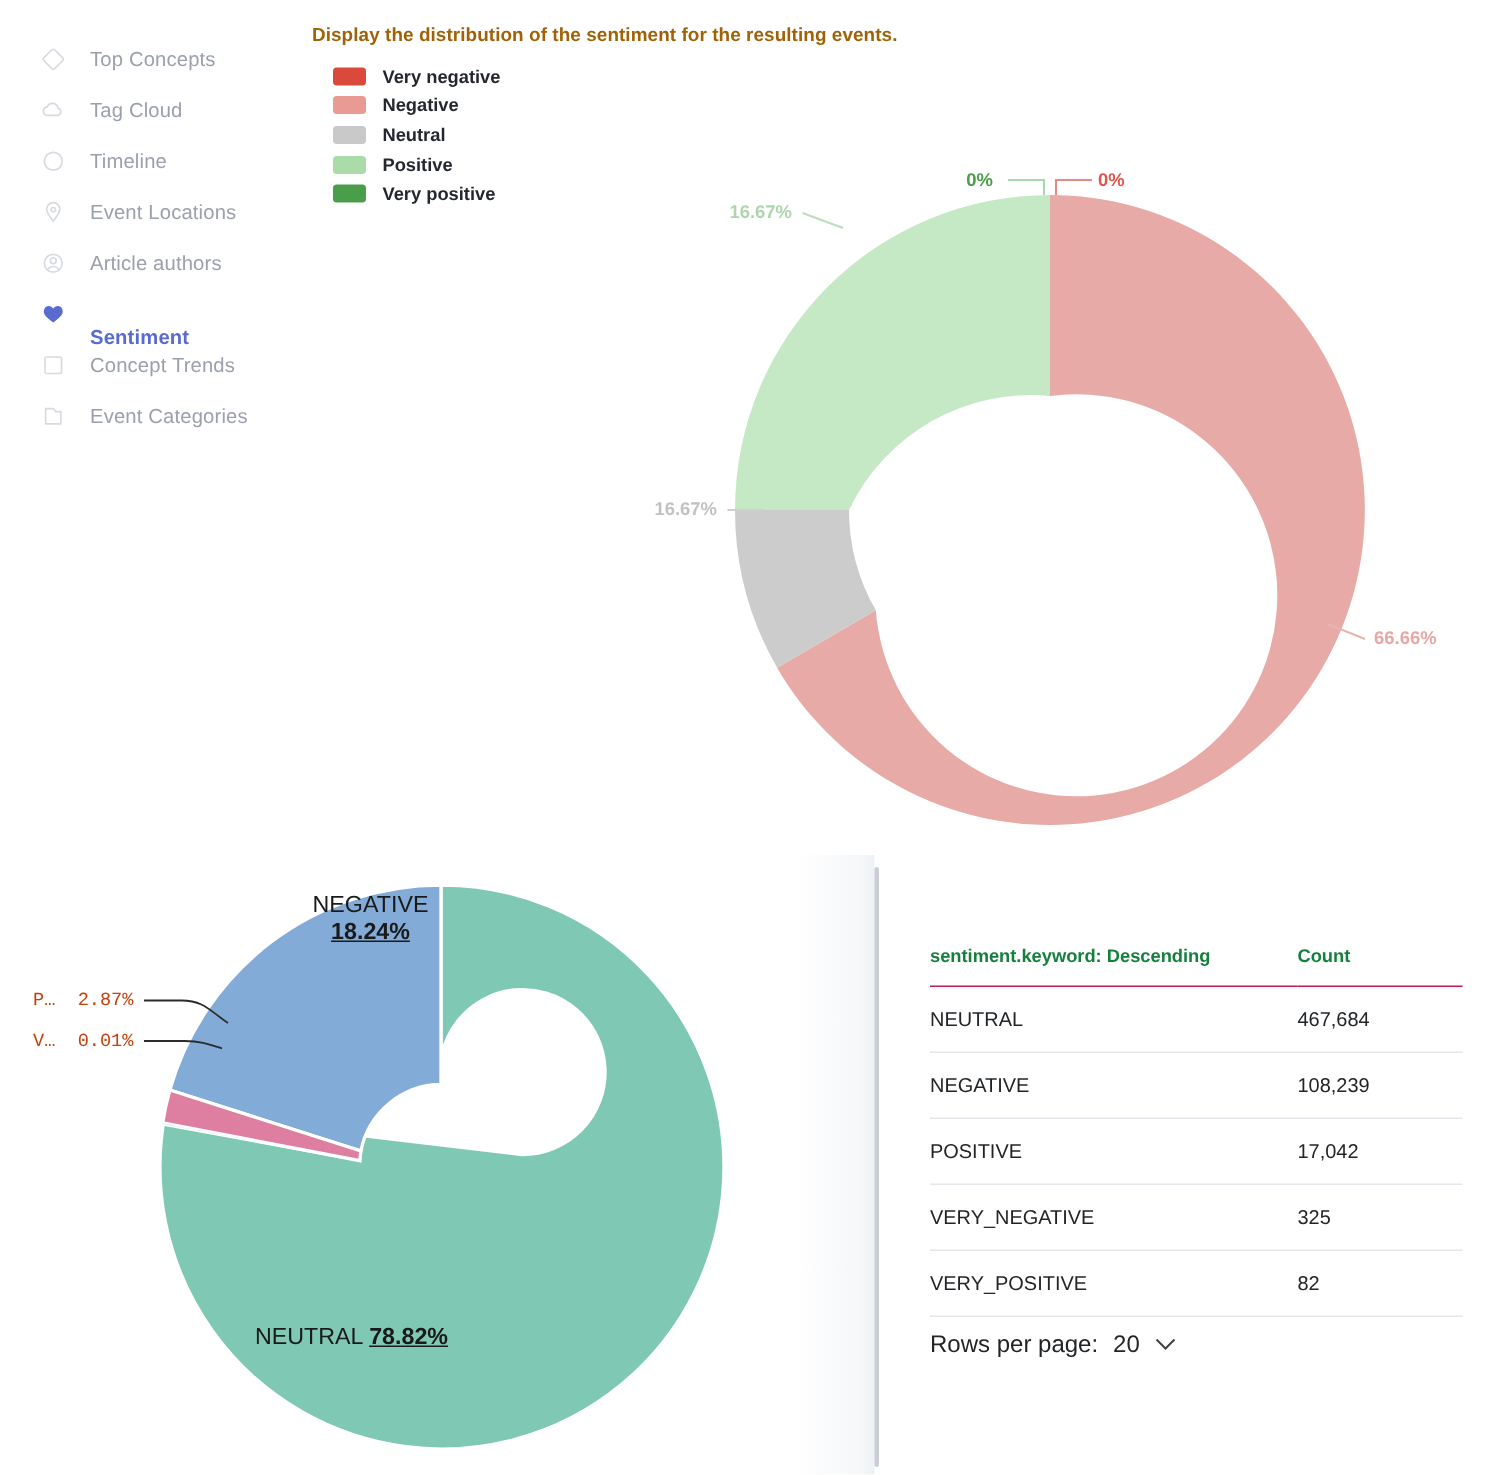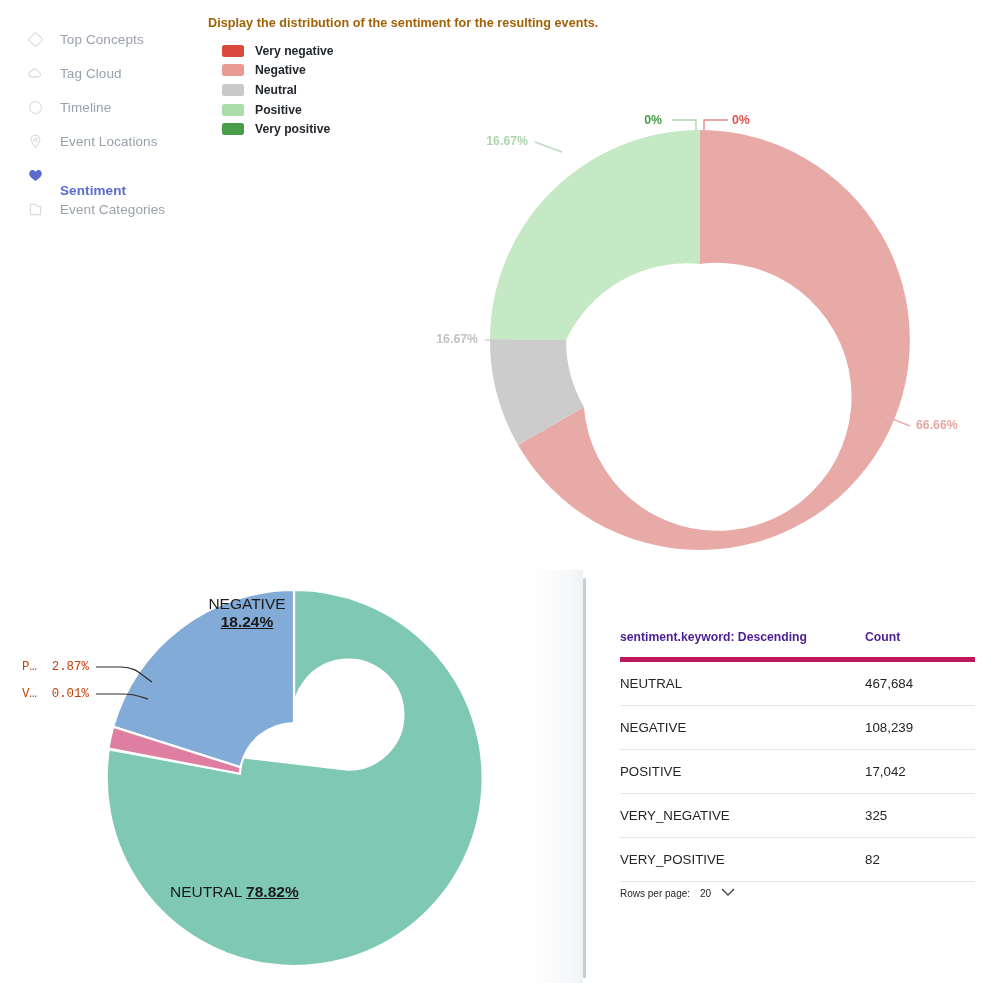--- a/index.html
+++ b/index.html
@@ -77,33 +77,33 @@
     width: 53px; height: 413px;
     background: linear-gradient(to right, rgba(255,255,255,0) 0%, rgba(244,246,248,.85) 80%, rgba(238,241,244,1) 100%);
     pointer-events: none;
   }
 
   
   .tbl-wrap { position: absolute; left: 620px; top: 630px; width: 355px; }
   table.kb { border-collapse: collapse; width: 355px; }
   table.kb th {
     text-align: left;
-    font-size: 12.2px; font-weight: 700; color: #4c1d95;
+    font-size: 12.2px; font-weight: 700; color: #15803d;
     padding: 0 0 13px 0;
-    border-bottom: 5px solid #be185d;
+    border-bottom: 1px solid #be185d;
   }
   table.kb td {
     font-size: 13.3px; color: #222528; font-weight: 400;
     padding: 14px 0 14px 0;
     border-bottom: 1px solid #e3e6eb;
   }
   table.kb th.count, table.kb td.count { width: 110px; }
   .rows-per-page {
     position: absolute; left: 620px; top: 888px;
-    font-size: 10px; color: #222528;
+    font-size: 16px; color: #222528;
     display: flex; align-items: center; gap: 10px;
     cursor: pointer;
   }
   .chev { display: inline-block; }
 </style>
 </head>
 <body>
 
 <div id="root">
 
@@ -134,27 +134,45 @@
       </div>
       <div class="side-item">
         <span class="side-ico">
           <svg width="17" height="17" viewBox="0 0 20 20" fill="none" stroke="#d7dae0" stroke-width="1.3">
             <path d="M10 17 c3.5 -4.5 5.2 -7 5.2 -9.3 A5.2 5.2 0 0 0 4.8 7.7 C4.8 10 6.5 12.5 10 17z"></path>
             <circle cx="10" cy="8" r="1.7"></circle>
           </svg>
         </span>
         <span class="side-label">Event Locations</span>
       </div>
+      <div class="side-item">
+        <span class="side-ico">
+          <svg width="17" height="17" viewBox="0 0 20 20" fill="none" stroke="#d7dae0" stroke-width="1.3">
+            <circle cx="10" cy="10" r="7"></circle>
+            <circle cx="10" cy="8" r="2.3"></circle>
+            <path d="M5.6 15.2 a5 5 0 0 1 8.8 0"></path>
+          </svg>
+        </span>
+        <span class="side-label">Article authors</span>
+      </div>
       <div class="side-item active">
         <span class="side-ico">
           <svg width="17" height="17" viewBox="0 0 20 20" fill="#5a6bd0">
             <path d="M10 16.5 C 3 11.6 2 9 2.8 6.7 A3.9 3.9 0 0 1 10 5.5 A3.9 3.9 0 0 1 17.2 6.7 C 18 9 17 11.6 10 16.5 Z"></path>
           </svg>
         </span>
         <span class="side-label">Sentiment</span>
+      </div>
+      <div class="side-item">
+        <span class="side-ico">
+          <svg width="17" height="17" viewBox="0 0 20 20" fill="none" stroke="#d7dae0" stroke-width="1.3">
+            <rect x="3.5" y="3.5" width="13" height="13" rx="1.5"></rect>
+          </svg>
+        </span>
+        <span class="side-label">Concept Trends</span>
       </div>
       <div class="side-item">
         <span class="side-ico">
           <svg width="17" height="17" viewBox="0 0 20 20" fill="none" stroke="#d7dae0" stroke-width="1.3">
             <path d="M4 4 h6 l2 2.4 h4 v9.6 h-12 z"></path>
           </svg>
         </span>
         <span class="side-label">Event Categories</span>
       </div>
     </nav>

